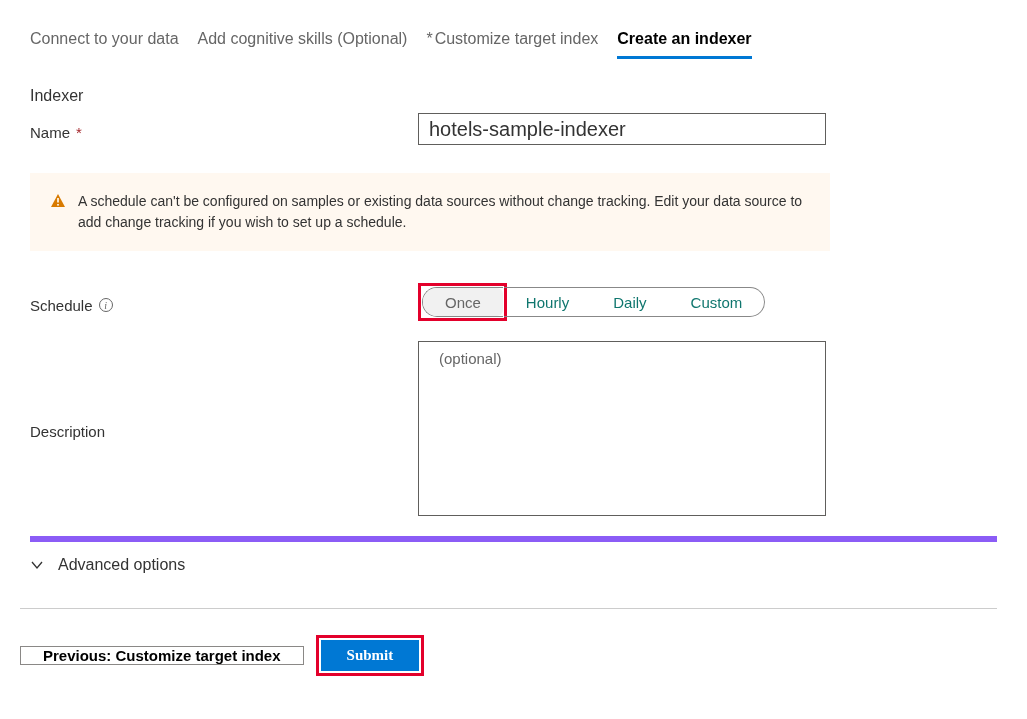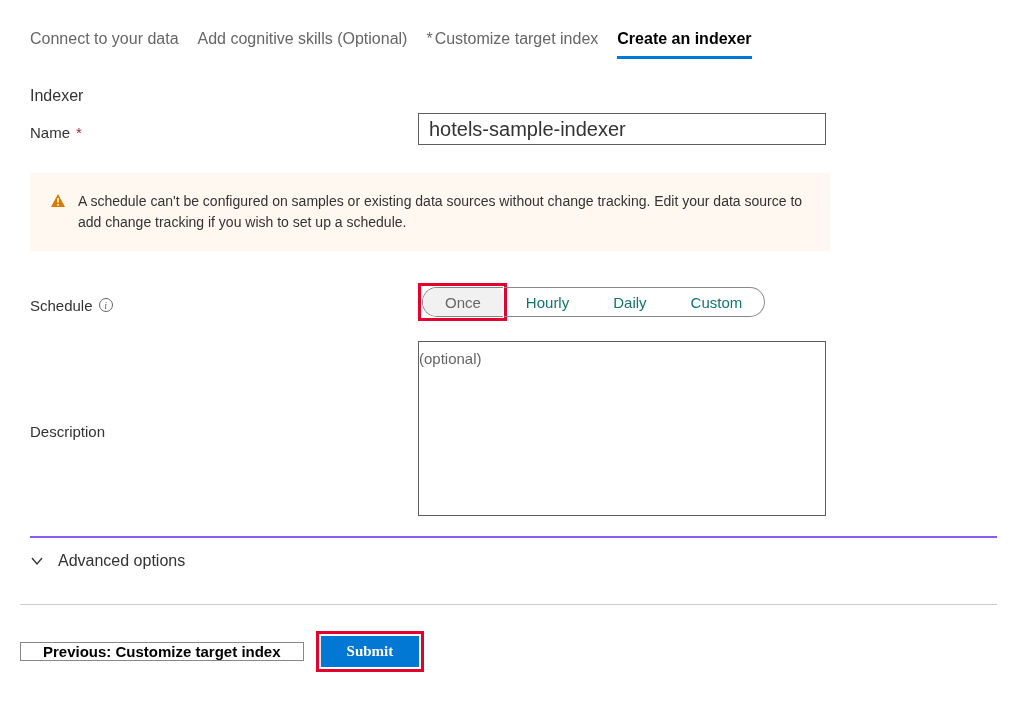--- a/index.html
+++ b/index.html
@@ -125,31 +125,31 @@
     }
     .red-highlight-sched {
       border: 3px solid #e3002b;
       padding: 1px;
       display: inline-block;
     }
     .textarea {
       width: 408px;
       height: 175px;
       border: 1px solid #605e5c;
-      padding: 8px 0;
+      padding: 8px 20px;
       font-size: 15px;
       color: #333;
       font-family: inherit;
       resize: none;
     }
     .textarea::placeholder {
       color: #666;
     }
     .advanced {
-      border-top: 2px solid #8b5cf6;
+      border-top: 6px solid #8b5cf6;
       padding: 14px 0;
       margin-top: 13px;
     }
     .advanced-row {
       display: flex;
       align-items: center;
       gap: 14px;
       font-size: 16px;
       color: #333;
       cursor: pointer;

